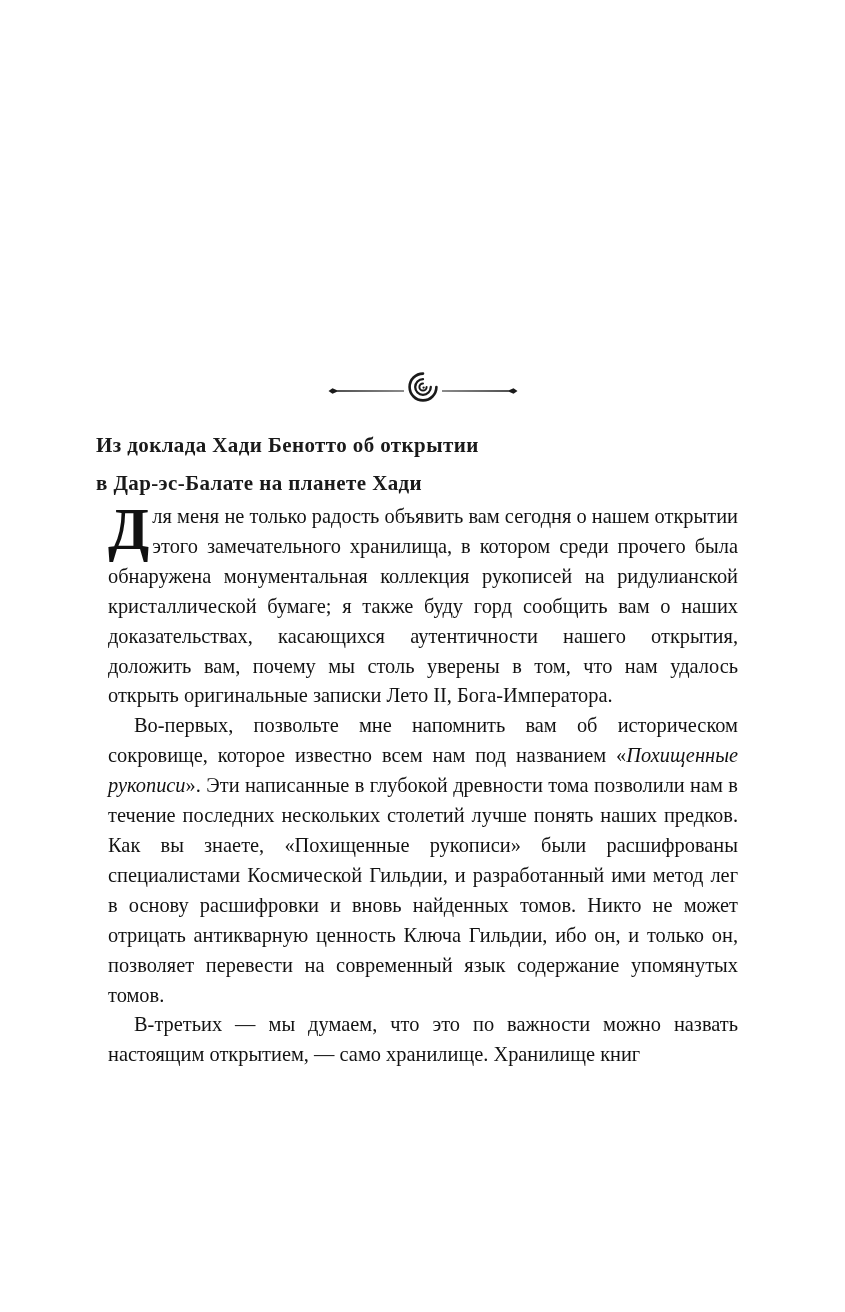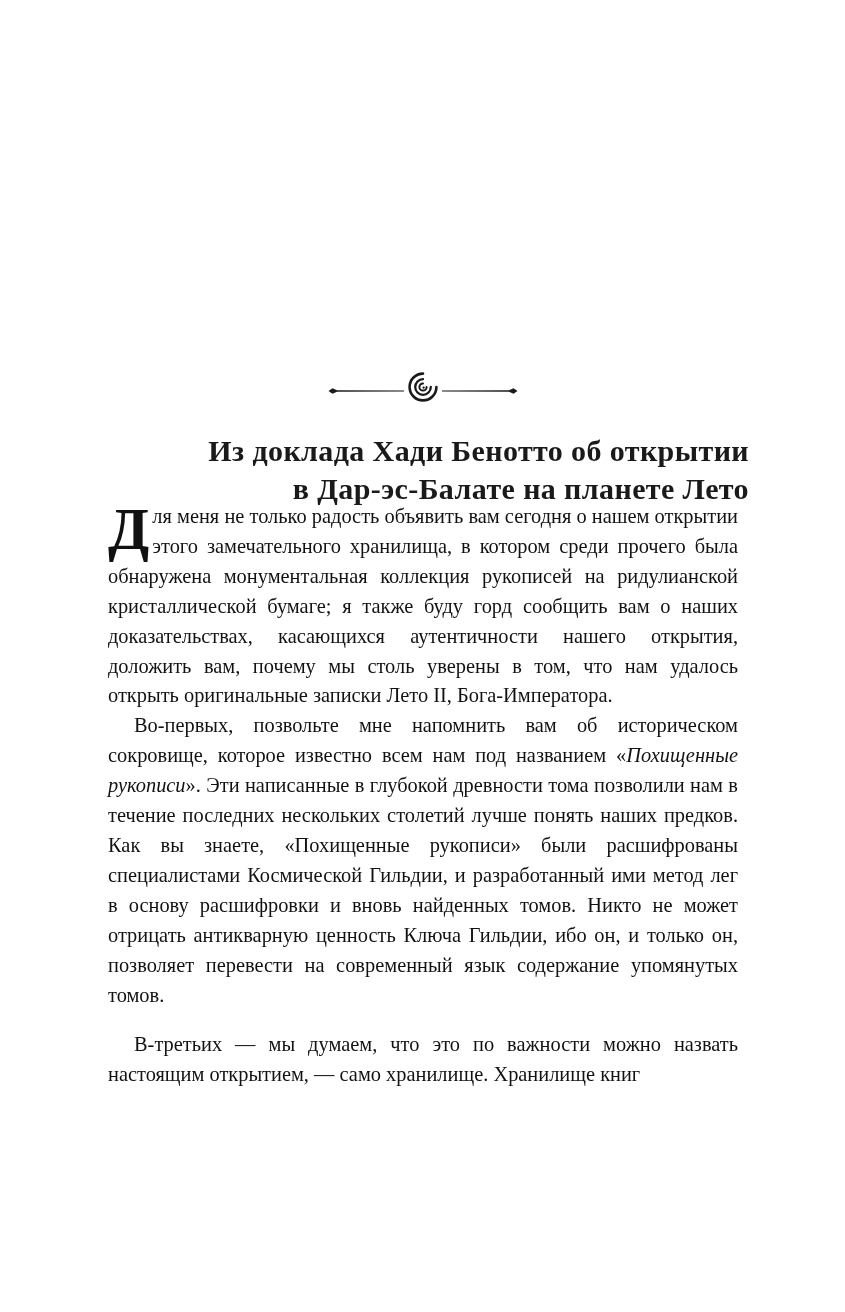--- a/index.html
+++ b/index.html
@@ -45,23 +45,23 @@
     display: block;
     margin: 0 4px;
   }
 
   
   .heading {
     position: absolute;
     left: 96px;
     right: 96px;
     top: 412px;
-    text-align: right;
+    text-align: left;
     font-family: "Liberation Serif", "DejaVu Serif", serif;
-    font-size: 30px;
+    font-size: 21px;
     line-height: 38px;
     letter-spacing: 0.4px;
     color: #1a1a1a;
     font-weight: 600;
   }
   .heading .hl {
     display: block;
     white-space: nowrap;
   }
 
@@ -97,21 +97,20 @@
     padding: 2px 2px 0 0;
     margin: 0 1px 0 0;
     color: #111111;
   }
   .body-block em {
     font-style: italic;
   }
   
   .body-block p.tail {
     text-align: justify;
-    margin-top: 20px;
   }
 </style>
 </head>
 <body>
 
 <div class="page">
 
   <div class="ornament">
     <span class="orn-rule">
       <svg width="78" height="12" viewBox="0 0 78 12" aria-hidden="true">
@@ -135,21 +134,21 @@
 
     <span class="orn-rule">
       <svg width="78" height="12" viewBox="0 0 78 12" aria-hidden="true">
         <path d="M75.5 6 L71.5 3.2 L67 5.3 L0 5.55 L0 6.45 L67 6.7 L71.5 8.8 Z" fill="#1a1a1a"></path>
       </svg>
     </span>
   </div>
 
   <h1 class="heading">
     <span class="hl">Из доклада Хади Бенотто об открытии</span>
-    <span class="hl">в Дар-эс-Балате на планете Лето</span>
+    <span class="hl">в Дар-эс-Балате на планете Хади</span>
   </h1>
 
   <div class="body-block">
 
     <p class="first">
       <span class="dropcap">Д</span><span>ля меня не только радость объявить вам сегодня о нашем открытии этого замечательного хранилища, в котором среди прочего была обнаружена монументальная коллекция рукописей на ридулианской кристаллической бумаге; я также буду горд сообщить вам о наших доказательствах, касающихся аутентичности нашего открытия, доложить вам, почему мы столь уверены в том, что нам удалось открыть оригинальные записки Лето II, Бога-Императора.</span>
     </p>
 
     <p><span>Во-первых, позвольте мне напомнить вам об историческом сокровище, которое известно всем нам под названием «</span><em>Похищенные рукописи</em><span>». Эти написанные в глубокой древности тома позволили нам в течение последних нескольких столетий лучше понять наших предков. Как вы знаете, «Похищенные рукописи» были расшифрованы специалистами Космической Гильдии, и разработанный ими метод лег в основу расшифровки и вновь найденных томов. Никто не может отрицать антикварную ценность Ключа Гильдии, ибо он, и только он, позволяет перевести на современный язык содержание упомянутых томов.</span></p>
 

